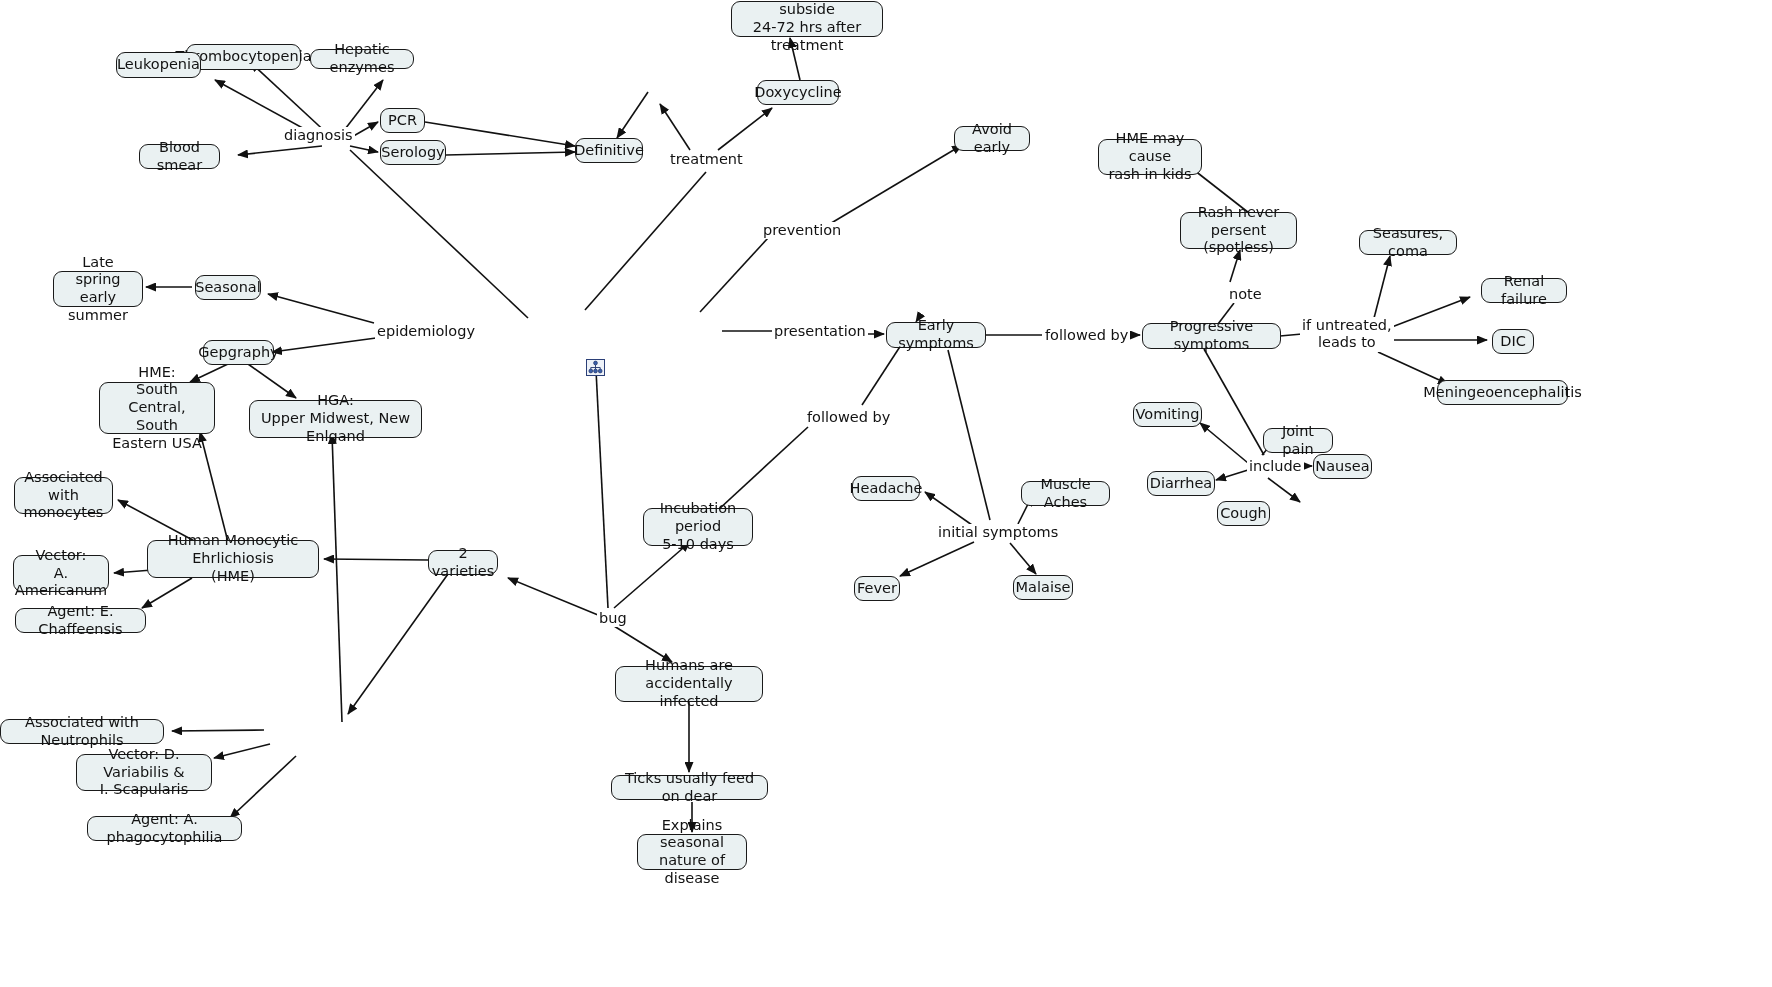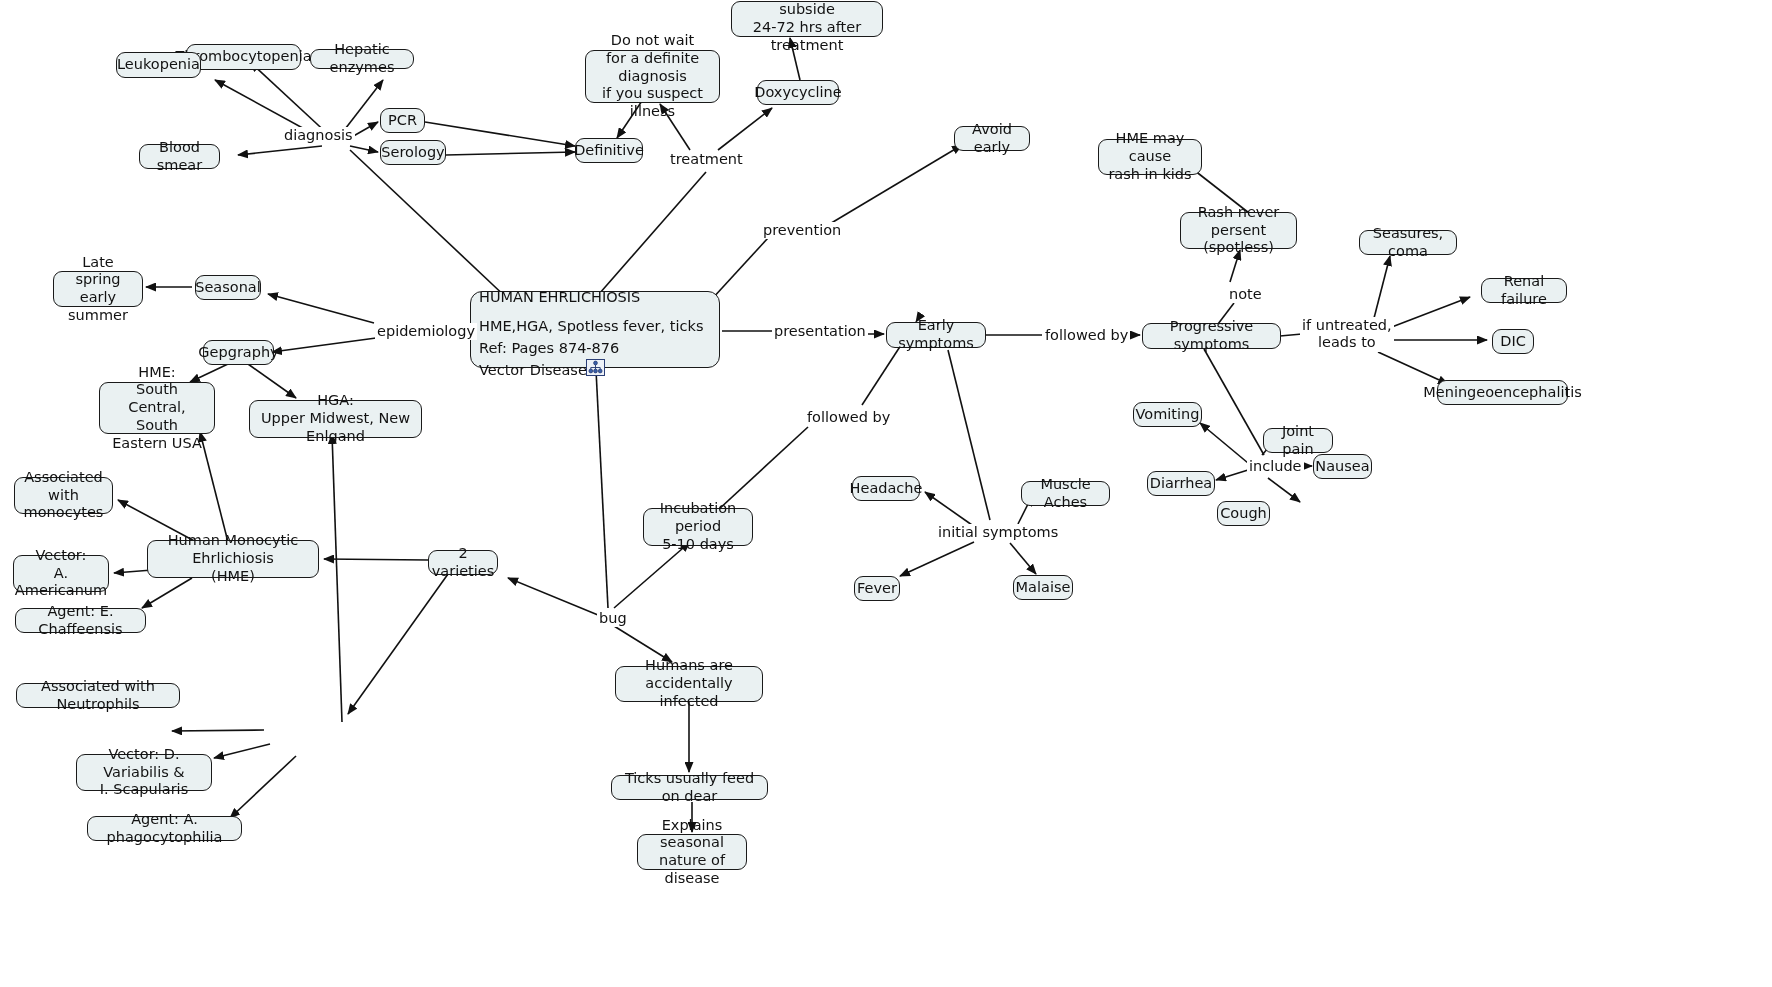--- a/index.html
+++ b/index.html
@@ -159,23 +159,20 @@
 
   <div class="node" style="left:731px;top:1px;width:152px;height:36px;">Fever should subside
 24-72 hrs after treatment</div>
 
   <div class="node" style="left:186px;top:44px;width:115px;height:26px;">Thrombocytopenia</div>
 
   <div class="node" style="left:310px;top:49px;width:104px;height:20px;">Hepatic enzymes</div>
 
   <div class="node" style="left:116px;top:52px;width:85px;height:26px;">Leukopenia</div>
 
-  <div class="node" style="left:585px;top:50px;width:135px;height:53px;">Do not wait
-for a definite diagnosis
-if you suspect illness</div>
 
   <div class="node" style="left:757px;top:80px;width:82px;height:25px;">Doxycycline</div>
 
   <div class="node" style="left:380px;top:108px;width:45px;height:25px;">PCR</div>
 
   <div class="node" style="left:575px;top:138px;width:68px;height:25px;">Definitive</div>
 
   <div class="node" style="left:954px;top:126px;width:76px;height:25px;">Avoid early</div>
 
   <div class="node" style="left:1098px;top:139px;width:104px;height:36px;">HME may cause
@@ -190,26 +187,20 @@
 
   <div class="node" style="left:1359px;top:230px;width:98px;height:25px;">Seasures, coma</div>
 
   <div class="node" style="left:53px;top:271px;width:90px;height:36px;">Late spring
 early summer</div>
 
   <div class="node" style="left:195px;top:275px;width:66px;height:25px;">Seasonal</div>
 
   <div class="node" style="left:1481px;top:278px;width:86px;height:25px;">Renal failure</div>
 
-  <div class="node root" style="left:470px;top:291px;width:250px;height:77px;flex-direction:column;">
-    <span style="display:block;">HUMAN EHRLICHIOSIS</span>
-    <span style="display:block;margin-top:6px;">HME,HGA, Spotless fever, ticks</span>
-    <span style="display:block;">Ref: Pages 874-876</span>
-    <span style="display:block;">Vector Disease</span>
-  </div>
 
   <svg class="cmap-badge" style="left:586px;top:359px;" viewBox="0 0 19 17">
     <rect x="0.5" y="0.5" width="18" height="16" fill="#eef2f8" stroke="#2b3f77" stroke-width="1"></rect>
     <circle cx="9.5" cy="4" r="1.9" fill="#3a5fa8" stroke="#22356b" stroke-width="0.7"></circle>
     <circle cx="4.8" cy="12" r="1.9" fill="#3a5fa8" stroke="#22356b" stroke-width="0.7"></circle>
     <circle cx="9.5" cy="12" r="1.9" fill="#3a5fa8" stroke="#22356b" stroke-width="0.7"></circle>
     <circle cx="14.2" cy="12" r="1.9" fill="#3a5fa8" stroke="#22356b" stroke-width="0.7"></circle>
     <path d="M9.5 6 L9.5 8.5 M4.8 10.1 L4.8 8.5 L14.2 8.5 L14.2 10.1 M9.5 8.5 L9.5 10.1" stroke="#22356b" stroke-width="0.9" fill="none"></path>
   </svg>
 
@@ -260,21 +251,21 @@
 
   <div class="node" style="left:854px;top:576px;width:46px;height:25px;">Fever</div>
 
   <div class="node" style="left:1013px;top:575px;width:60px;height:25px;">Malaise</div>
 
   <div class="node" style="left:15px;top:608px;width:131px;height:25px;">Agent: E. Chaffeensis</div>
 
   <div class="node" style="left:615px;top:666px;width:148px;height:36px;">Humans are accidentally
 infected</div>
 
-  <div class="node" style="left:0px;top:683px;width:164px;height:25px;margin-left:16px;">Associated with Neutrophils</div>
+  <div class="node" style="left:0px;top:719px;width:164px;height:25px;">Associated with Neutrophils</div>
 
 
   <div class="node" style="left:76px;top:754px;width:136px;height:37px;">Vector: D. Variabilis &amp;
 I. Scapularis</div>
 
   <div class="node" style="left:611px;top:775px;width:157px;height:25px;">Ticks usually feed on dear</div>
 
   <div class="node" style="left:87px;top:816px;width:155px;height:25px;">Agent: A. phagocytophilia</div>
 
   <div class="node" style="left:637px;top:834px;width:110px;height:36px;">Explains seasonal

